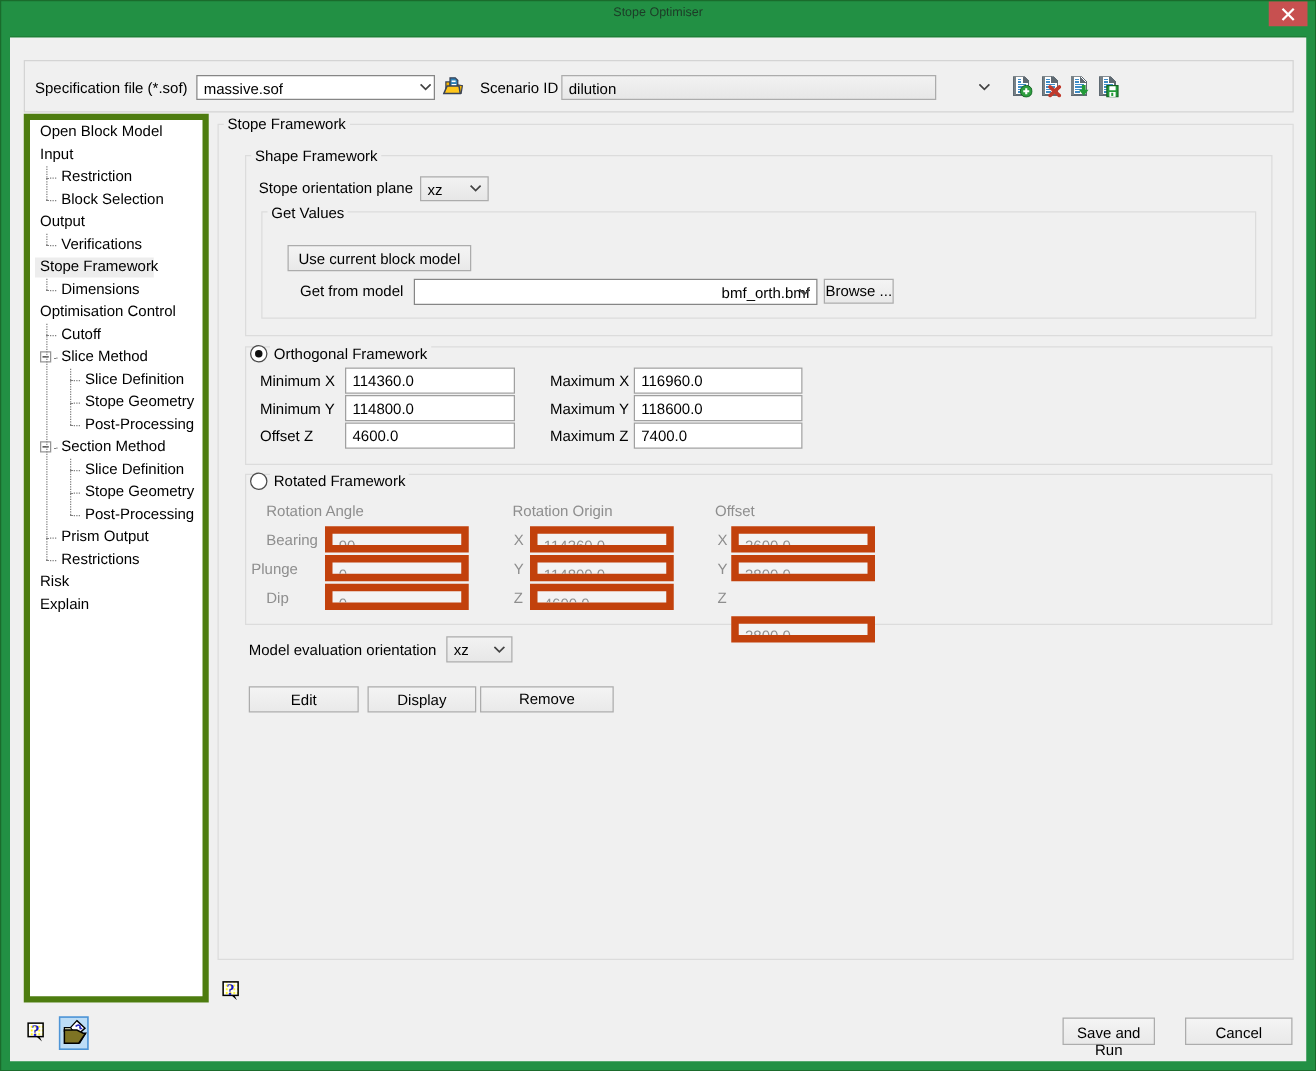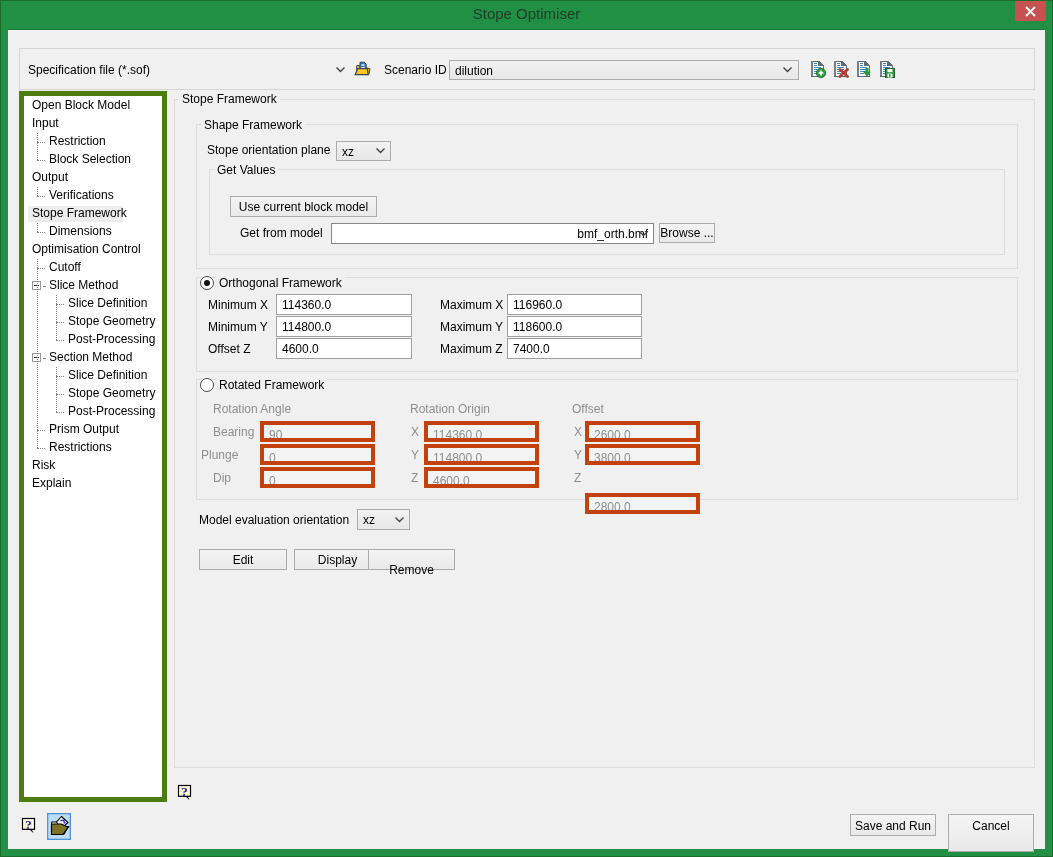--- a/index.html
+++ b/index.html
@@ -2,35 +2,35 @@
 <html><head>
 <meta charset="utf-8">
 <style>
 * { margin:0; padding:0; box-sizing:border-box; }
 html,body { width:1053px; height:857px; overflow:hidden; }
 body { font-family:"Liberation Sans", sans-serif; font-size:12px; color:#000;
        background:#229044; position:relative; }
 .frame-outline { position:absolute; left:0; top:0; width:1053px; height:857px;
        border:1px solid #1A6B2C; pointer-events:none; z-index:50; }
 .title { position:absolute; left:0; top:5px; width:1053px; text-align:center;
-       font-size:15px; color:#1d3b27; }
+       font-size:10px; color:#1d3b27; }
 .closebtn { position:absolute; left:1015px; top:1px; width:31px; height:20px;
        background:#C75050; }
 .closebtn svg { position:absolute; left:10px; top:5px; }
 .content { position:absolute; left:8px; top:30px; width:1037px; height:819px;
        background:#F0F0F0; }
 .abs { position:absolute; }
 .panel { position:absolute; border:1px solid #D4D4D4; }
 .groupbox { position:absolute; border:1px solid #DCDCDC; }
 .grouplabel { position:absolute; background:#F0F0F0; padding:0 3px; white-space:nowrap; }
 .lbl { position:absolute; white-space:nowrap; }
 .glbl { position:absolute; white-space:nowrap; color:#8e8e8e; }
 .txt { position:absolute; background:#fff; border:1px solid #A0A0A0;
        padding:3px 5px; white-space:nowrap; overflow:hidden; }
-.dtxt { position:absolute; background:#F3F3F3; border:4px solid #c2410c;
+.dtxt { position:absolute; background:#F3F3F3; border:6px solid #c2410c;
        padding:3px 5px; white-space:nowrap; overflow:hidden; color:#8e8e8e; }
 .btn { position:absolute; border:1px solid #ACACAC;
        background:linear-gradient(#F4F4F4,#E9E9E9);
        text-align:center; }
 .combo { position:absolute; background:#fff; border:1px solid #868686;
        padding:3px 5px; white-space:nowrap; }
 .dcombo { position:absolute; border:1px solid #ACACAC;
        background:linear-gradient(#F2F2F2,#E7E7E7);
        padding:3px 5px; white-space:nowrap; }
 .chev { position:absolute; }
@@ -54,33 +54,34 @@
 <div class="closebtn">
     <svg width="11" height="11" viewBox="0 0 11 11">
       <path d="M1 1 L10 10 M10 1 L1 10" stroke="#fff" stroke-width="1.8" fill="none"></path>
     </svg>
   </div>
 <div style="position:absolute; left:8px; top:29px; width:1037px; height:1px; background:#1E7A33;"></div>
 <div class="content">
 
   <div class="panel" style="left:11px; top:18px; width:1016px; height:42px;"></div>
   <div class="lbl" style="left:20px; top:33px;">Specification file (*.sof)</div>
+  <div class="combo" style="left:149px; top:30px; width:191px; height:20px;">massive.sof</div>
   <svg class="chev" style="left:328px; top:37px;" width="9" height="6" viewBox="0 0 9 6">
       <path d="M0.5 0.5 L4.5 4.5 L8.5 0.5" stroke="#444" stroke-width="1.4" fill="none"></path>
     </svg>
   <div class="abs" id="folder1" style="left:346px; top:31px;"><svg width="17" height="17" viewBox="0 0 17 17" shape-rendering="geometricPrecision">
 <path d="M2.7 4.5 L6 4.5 L6 12 L2.7 12 Z" fill="#F7B500" stroke="#3A4356" stroke-width="1"></path>
 <path d="M6 1.2 L10.2 1.2 L12.2 3.2 L12.2 10.6 L6 10.6 Z" fill="#2E7FB5" stroke="#3A4356" stroke-width="1"></path>
 <rect x="7.3" y="3.4" width="3.2" height="1.3" fill="#fff"></rect>
 <rect x="7.3" y="6.2" width="3.8" height="1.3" fill="#fff"></rect>
 <path d="M12 6.8 L15.9 7.6 L14.9 13.6 L11.5 13.6 Z" fill="#F7B500" stroke="#3A4356" stroke-width="1"></path>
 <path d="M1.1 13.7 L3.7 7.7 L13.2 7.7 L14.2 13.7 Z" fill="#FFC61C" stroke="#3A4356" stroke-width="1.2"></path>
 </svg></div>
   <div class="lbl" style="left:376px; top:33px;">Scenario ID</div>
-  <div class="dcombo" style="left:441px; top:30px; width:350px; height:20px;">dilution</div>
+  <div class="dcombo" style="left:441px; top:30px; width:300px; height:20px;">dilution</div>
   <svg class="chev" style="left:775px; top:37px;" width="9" height="6" viewBox="0 0 9 6">
       <path d="M0.5 0.5 L4.5 4.5 L8.5 0.5" stroke="#444" stroke-width="1.4" fill="none"></path>
     </svg>
   <div class="abs" id="ic-new" style="left:801px; top:31px;"><svg width="17" height="17" viewBox="0 0 17 17">
  <g shape-rendering="crispEdges">
  <path d="M2 0 L10 0 L14 4 L14 15 L2 15 Z" fill="#fff"></path>
  <path d="M2 0 L10 0 L14 4 L14 15 L2 15 Z" fill="none" stroke="#5F6A72" stroke-width="1"></path>
  <rect x="2" y="0" width="2" height="15" fill="#768086"></rect>
  <path d="M9 0 L14 5 L9 5 Z" fill="#5F6A72"></path>
  <g fill="#3E8CC7">
@@ -262,21 +263,21 @@
   <div class="glbl" style="left:566px; top:441px;">Z</div>
   <div class="dtxt" style="left:577px; top:437px; width:115px; height:21px;margin-top:26px;">2800.0</div>
 
   <div class="lbl" style="left:191px; top:483px;">Model evaluation orientation</div>
   <div class="dcombo" style="left:349px; top:479px; width:53px; height:21px;">xz</div>
   <svg class="chev" style="left:387px; top:487px;" width="9" height="6" viewBox="0 0 9 6">
       <path d="M0.5 0.5 L4.5 4.5 L8.5 0.5" stroke="#444" stroke-width="1.4" fill="none"></path>
     </svg>
   <div class="btn" style="left:191px; top:519px; width:88px; height:21px; padding-top:3px;">Edit</div>
   <div class="btn" style="left:286px; top:519px; width:87px; height:21px; padding-top:3px;">Display</div>
-  <div class="btn" style="left:360px; top:519px; width:87px; height:21px; padding-top:13px;">Remove</div>
+  <div class="btn" style="left:376px; top:519px; width:107px; height:21px; padding-top:2px;">Remove</div>
 
   <div class="abs" id="help1" style="left:169px; top:754px;"><svg width="16" height="17" viewBox="0 0 16 17">
  <defs>
           <pattern id="ydots1" width="3" height="3" patternUnits="userSpaceOnUse">
    <rect width="3" height="3" fill="#fff"></rect>
             <rect x="0.6" y="0.6" width="1.5" height="1.5" fill="#FFF200"></rect>
  </pattern>
         </defs>
  <rect x="1.5" y="1.5" width="12" height="10.8" fill="url(#ydots1)" stroke="#000" stroke-width="1.2"></rect>
  <path d="M8.3 12.3 L12.6 16.2 L10.6 12.3 Z" fill="#000"></path>
@@ -294,16 +295,16 @@
  <text x="4.3" y="11.6" font-family="Liberation Serif" font-size="13" font-weight="bold" fill="#1818C8">?</text>
  </svg></div>
   <div class="abs" id="foldersel" style="left:39px; top:783px;"><svg width="24" height="27" viewBox="0 0 24 27">
 <rect x="0.5" y="0.5" width="23" height="26" fill="#BDDDF6" stroke="#4E95D6" stroke-width="1.6"></rect>
 <path d="M14.5 3.5 L21 9.5 L15 15 L9 9.5 Z" fill="#fff" stroke="#000" stroke-width="1.1"></path>
 <path d="M13.5 8.2 C15.5 6.2 18 7.2 16.8 9.6 M16.6 10 L17.8 9.8 L17 8.9" stroke="#2B2BC0" stroke-width="1.4" fill="none"></path>
 <path d="M4.5 9 L9.5 9 L11 11.5 L11 12 L4.5 12 Z" fill="#FFFDCF" stroke="#000" stroke-width="1"></path>
 <path d="M4.5 11 L14.5 11 L19.5 13.5 L21.5 13.5 L16 21.5 L4.5 21.5 Z" fill="#7E7324" stroke="#000" stroke-width="1.2"></path>
 <path d="M16 21.5 L21.5 13.5 L21.8 14 L17 22 Z" fill="#000"></path>
 </svg></div>
-  <div class="btn" style="left:842px; top:784px; width:86px; height:22px; padding-top:4px;">Save and Run</div>
-  <div class="btn" style="left:940px; top:784px; width:86px; height:38px; padding-top:4px;">Cancel</div>
+  <div class="btn" style="left:842px; top:784px; width:74px; height:22px; padding-top:4px;">Save and Run</div>
+  <div class="btn" style="left:940px; top:784px; width:86px; height:22px; padding-top:4px;">Cancel</div>
 </div>
 <div class="frame-outline"></div>
 
 </body></html>

